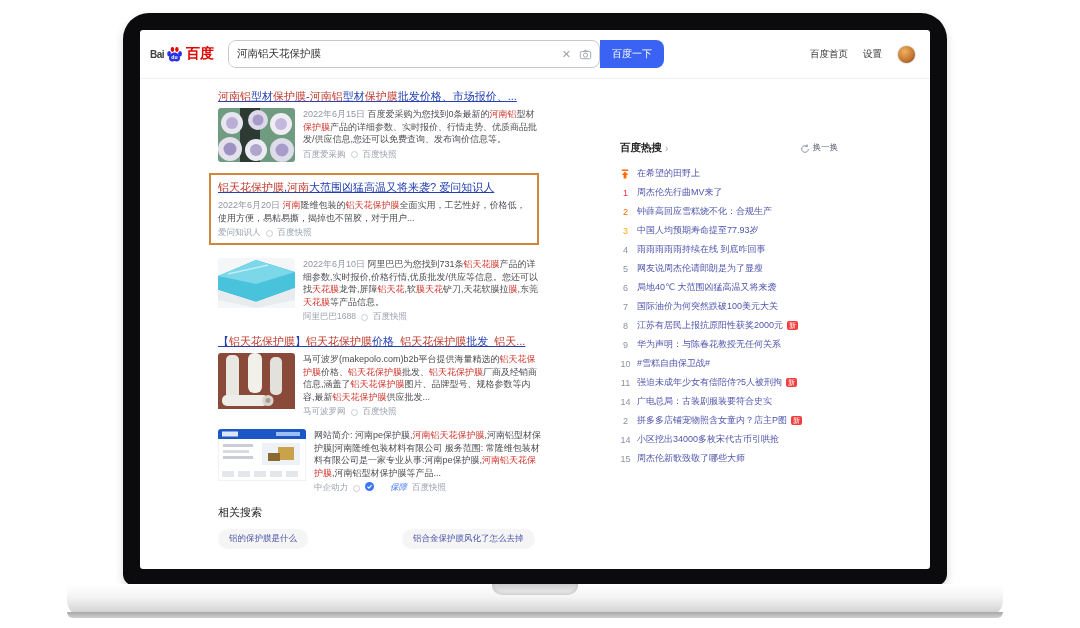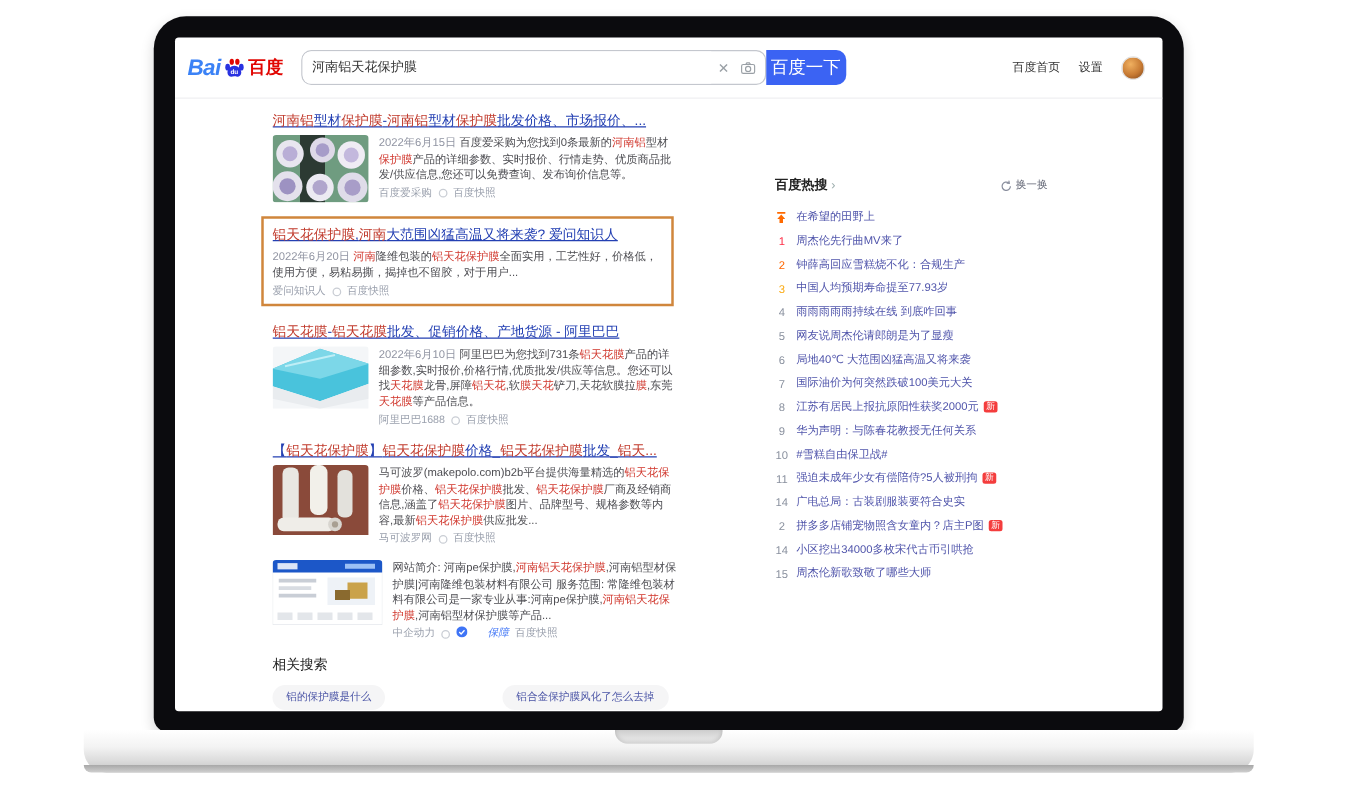--- a/index.html
+++ b/index.html
@@ -17,30 +17,30 @@
           border-radius:3px 3px 18px 18px; }
   .base::after { content:""; position:absolute; left:0; bottom:0; width:100%; height:6px;
           background:linear-gradient(#a8a8a8,#cfcfcf); border-radius:0 0 18px 18px; }
   .notch { position:absolute; left:50%; top:0; transform:translateX(-50%);
            width:86px; height:11px; background:linear-gradient(#cdcdcd,#f0f0f0);
            border-radius:0 0 10px 10px; box-shadow:inset 0 -2px 3px rgba(0,0,0,.12); }
 
   
   .hdr { display:flex; align-items:center; height:48px; padding:0 14px 0 10px; }
   .logo { display:flex; align-items:center; cursor:pointer; }
-  .logo .bai { color:#3b82f6; font-weight:bold; font-size:18px; font-style:italic; letter-spacing:-.5px; }
+  .logo .bai { color:#404040; font-weight:bold; font-size:10px; letter-spacing:-.5px; }
   .logo .cn  { color:#e10602; font-weight:bold; font-size:14px; margin-left:1px; }
   .logo svg { margin:0 1px; }
   .sbox { display:flex; align-items:center; margin-left:14px; width:372px; height:28px;
           border:1px solid #c4c7ce; border-radius:8px; overflow:hidden; background:#fff; }
   .sbox input { flex:1; border:none; outline:none; font-size:10.5px; color:#333; padding:0 8px; height:100%; }
   .clr { color:#9aa0a6; font-size:11px; padding:0 5px; cursor:pointer; }
   .cam { display:flex; align-items:center; padding:0 7px 0 3px; cursor:pointer; }
   .sbtn { height:28px; width:64px; background:#3B63F3; color:#fff; border:none;
-          font-size:14px; border-radius:0 8px 8px 0; cursor:pointer; }
+          font-size:10px; border-radius:0 8px 8px 0; cursor:pointer; }
   .hnav { margin-left:auto; display:flex; align-items:center; gap:15px; }
   .hnav span { font-size:9.5px; color:#333; cursor:pointer; }
   .avatar { width:19px; height:19px; border-radius:50%;
             background:radial-gradient(circle at 38% 32%, #f0b060 0%, #c77a33 55%, #7c431a 100%);
             border:1px solid #e2e2e2; cursor:pointer; }
   .hline { height:1px; background:#f0f0f2; }
 
   .main { position:relative; padding:10px 0 0 78px; }
 
   
@@ -165,21 +165,20 @@
                     <div class="r-text"><span class="r-date">2022年6月20日 </span><span class="sr">河南</span><span class="">隆维包装的</span><span class="sr">铝天花保护膜</span><span class="">全面实用，工艺性好，价格低，使用方便，易粘易撕，揭掉也不留胶，对于用户...</span></div>
                     <div class="r-source">
                       <span>爱问知识人</span>
                       <span class="src-circ"></span>
                       <a class="cache">百度快照</a>
                     </div>
                   </div>
                 </div>
               </div>
               <div class="result">
-                <a class="r-title"><span class="tr">铝天花膜</span><span class="">-</span><span class="tr">铝天花膜</span><span class="">批发、促销价格、产地货源 - 阿里巴巴</span></a>
                 <div class="r-body">
                   <div class="thumb">
                     <svg width="77" height="50" viewBox="0 0 77 50">
                       <rect width="77" height="50" fill="#f4f6f8"></rect>
                       <polygon points="0,18 38,2 77,14 77,30 38,44 0,32" fill="#49c3dc"></polygon>
                       <polygon points="0,18 38,2 77,14 38,26" fill="#7cd7e8"></polygon>
                       <polygon points="0,32 38,44 77,30 77,42 38,50 0,42" fill="#e9ecef"></polygon>
                       <line x1="10" y1="16" x2="50" y2="7" stroke="#bfeef6" stroke-width="1.5"></line>
                     </svg>
                   </div>

